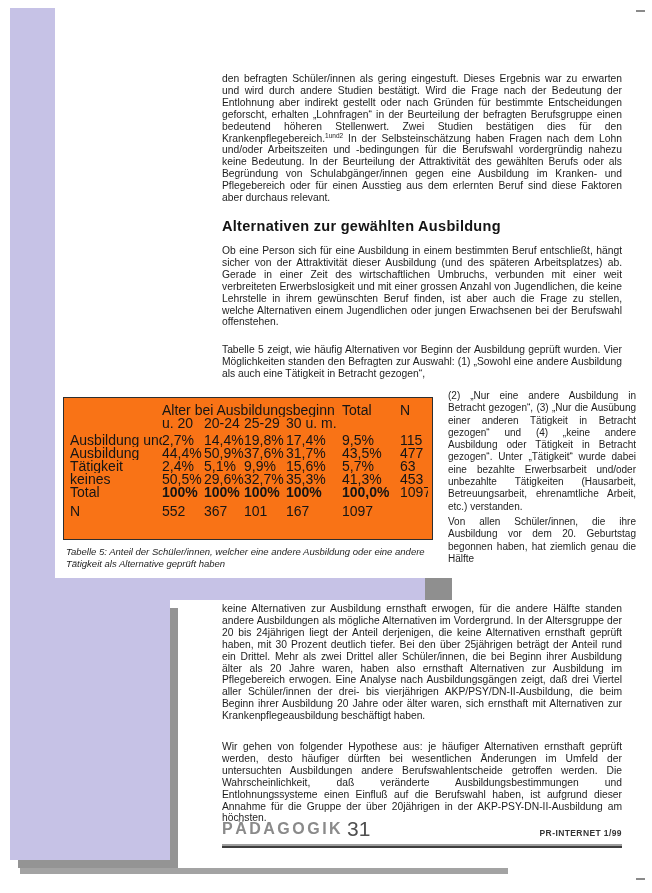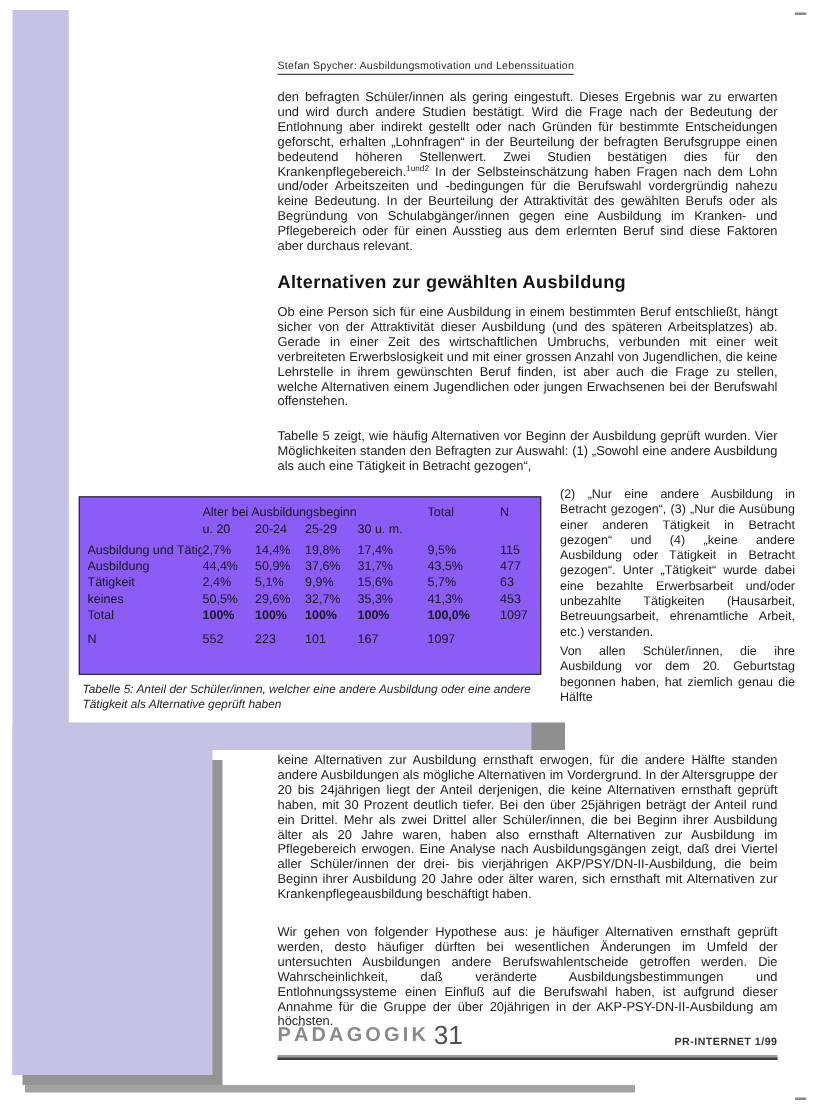--- a/index.html
+++ b/index.html
@@ -47,22 +47,22 @@
 
   .side-col {
     position: absolute; left: 448px; top: 390px; width: 188px;
     font-size: 10px; line-height: 12.3px; text-align: justify; color: #1d1d1d;
   }
   .side-col .p4s { margin-top: 3px; }
 
   
   .table-box {
     position: absolute; left: 63px; top: 397px; width: 370px; height: 143px;
-    background: #8b5cf6; border: 1px solid #2e2e2e;
-    font-size: 10px; color: #151515;
+    background: #f97316; border: 1px solid #2e2e2e;
+    font-size: 14px; color: #151515;
     padding: 6px 0 0 6px;
   }
   .trow  { display: grid; grid-template-columns: 92px 42px 40px 42px 56px 58px 28px; line-height: 13px; }
   .thead1{ display: grid; grid-template-columns: 92px 180px 58px 28px; line-height: 13px; }
   .c { overflow: hidden; white-space: nowrap; }
   .spacer-s { height: 4px; }
   .spacer-m { height: 6px; }
   .bold { font-weight: 700; }
 
   .table-caption {
@@ -95,21 +95,20 @@
 
   <div class="band"></div>
   <div class="accent-bar"></div>
   <div class="bar-cap"></div>
   <div class="block-shad"></div>
   <div class="block"></div>
   <div class="page-shadow"></div>
   <div class="crop-mark crop-top"></div>
   <div class="crop-mark crop-bottom"></div>
 
-  <div class="running-header">Stefan Spycher: Ausbildungsmotivation und Lebenssituation</div>
 
   <div class="body-text p1"><span>den befragten Schüler/innen als gering eingestuft. Dieses Ergebnis war zu erwarten und wird durch andere Studien bestätigt. Wird die Frage nach der Bedeutung der Entlohnung aber indirekt gestellt oder nach Gründen für bestimmte Entscheidungen geforscht, erhalten „Lohnfragen“ in der Beurteilung der befragten Berufsgruppe einen bedeutend höheren Stellenwert. Zwei Studien bestätigen dies für den Krankenpflegebereich.</span><sup class="fn">1und2</sup><span> In der Selbsteinschätzung haben Fragen nach dem Lohn und/oder Arbeitszeiten und -bedingungen für die Berufswahl vordergründig nahezu keine Bedeutung. In der Beurteilung der Attraktivität des gewählten Berufs oder als Begründung von Schulabgänger/innen gegen eine Ausbildung im Kranken- und Pflegebereich oder für einen Ausstieg aus dem erlernten Beruf sind diese Faktoren aber durchaus relevant.</span></div>
 
   <div class="section-heading">Alternativen zur gewählten Ausbildung</div>
 
   <div class="body-text p2">Ob eine Person sich für eine Ausbildung in einem bestimmten Beruf entschließt, hängt sicher von der Attraktivität dieser Ausbildung (und des späteren Arbeitsplatzes) ab. Gerade in einer Zeit des wirtschaftlichen Umbruchs, verbunden mit einer weit verbreiteten Erwerbslosigkeit und mit einer grossen Anzahl von Jugendlichen, die keine Lehrstelle in ihrem gewünschten Beruf finden, ist aber auch die Frage zu stellen, welche Alternativen einem Jugendlichen oder jungen Erwachsenen bei der Berufswahl offenstehen.</div>
 
   <div class="body-text p3">Tabelle 5 zeigt, wie häufig Alternativen vor Beginn der Ausbildung geprüft wurden. Vier Möglichkeiten standen den Befragten zur Auswahl: (1) „Sowohl eine andere Ausbildung als auch eine Tätigkeit in Betracht gezogen“,</div>
 
   <div class="table-box">
@@ -172,21 +171,21 @@
       <div class="c bold">100%</div>
       <div class="c bold">100%</div>
       <div class="c bold">100%</div>
       <div class="c bold">100,0%</div>
       <div class="c">1097</div>
     </div>
     <div class="spacer-m"></div>
     <div class="trow">
       <div class="c">N</div>
       <div class="c">552</div>
-      <div class="c">223</div>
+      <div class="c">367</div>
       <div class="c">101</div>
       <div class="c">167</div>
       <div class="c">1097</div>
       <div class="c"></div>
     </div>
   </div>
 
   <div class="table-caption">Tabelle 5: Anteil der Schüler/innen, welcher eine andere Ausbildung oder eine andere Tätigkeit als Alternative geprüft haben</div>
 
   <div class="side-col">

